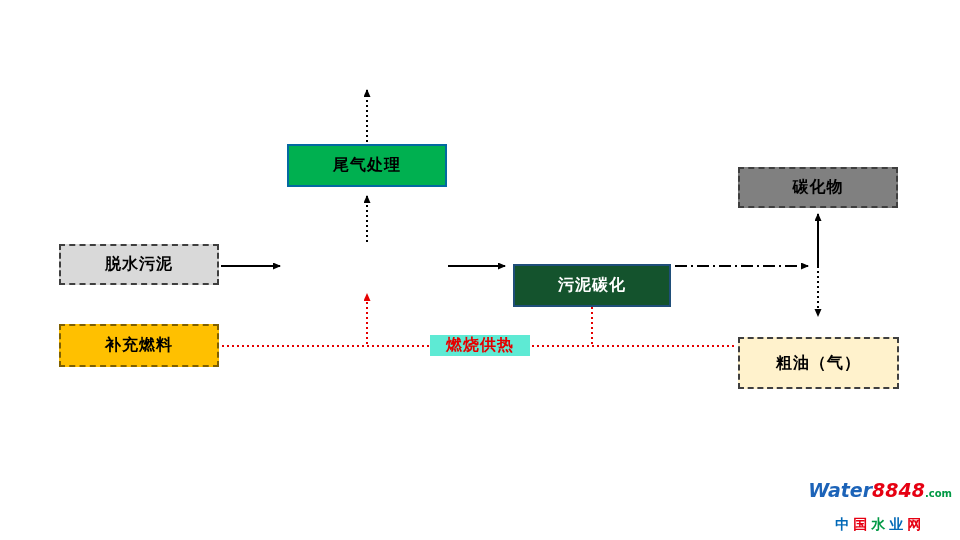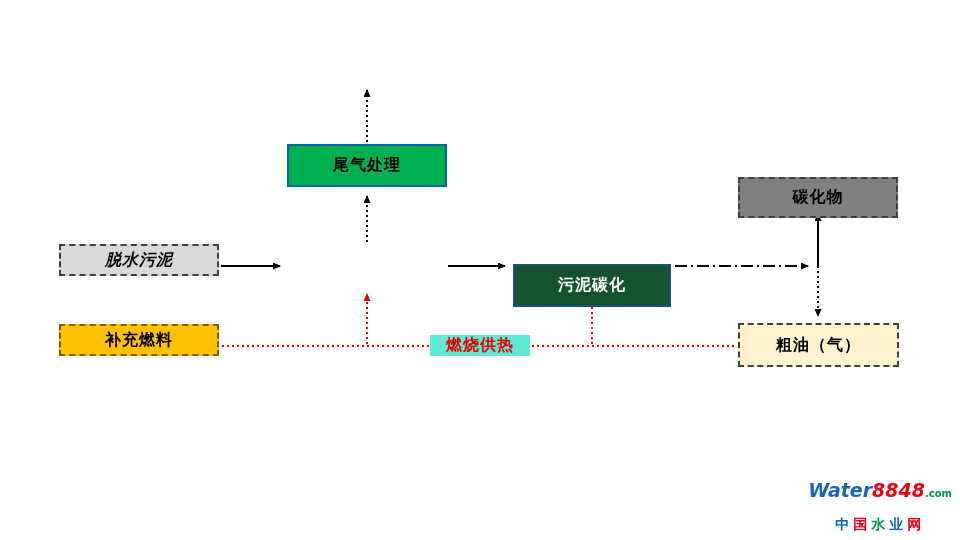--- a/index.html
+++ b/index.html
@@ -13,27 +13,27 @@
 
   .node {
     position:absolute;
     display:flex; align-items:center; justify-content:center;
     box-sizing:border-box;
     font-size:16px; font-weight:bold; color:#000;
     letter-spacing:1px;
   }
   .dashed { border:2px dashed #3f3f3f; }
 
-  #node-dewatered      { left:59px;  top:244px; width:160px; height:32px;font-style:italic; }
-  #node-fuel           { left:59px;  top:324px; width:160px; height:32px; border-color:#7f6000; }
+  #node-dewatered      { left:59px;  top:244px; width:160px; height:41px; }
+  #node-fuel           { left:59px;  top:324px; width:160px; height:43px; border-color:#7f6000; }
   #node-drying         { left:288px; top:244px; width:158px; height:43px; border:2px solid #1f4e79; color:#fff; }
   #node-carbonization  { left:513px; top:244px; width:158px; height:43px; border:2px solid #1f4e79; color:#fff; }
   #node-tailgas        { left:287px; top:144px; width:160px; height:43px; border:2px solid #0369a1; }
-  #node-carbide        { left:738px; top:167px; width:160px; height:41px;margin-top:10px; }
-  #node-crudeoil       { left:738px; top:323px; width:161px; height:44px; }
+  #node-carbide        { left:738px; top:167px; width:160px; height:41px; }
+  #node-crudeoil       { left:738px; top:337px; width:161px; height:52px; }
 
   .svg-layer { position:absolute; left:0; top:0; width:960px; height:540px; pointer-events:none; }
 
   .heat-label {
     position:absolute; left:430px; top:335px; width:100px;
     text-align:center; font-size:16px; font-weight:bold;
     color:#e60000; background:#5eead4; letter-spacing:1px;
   }
 
   .logo {

